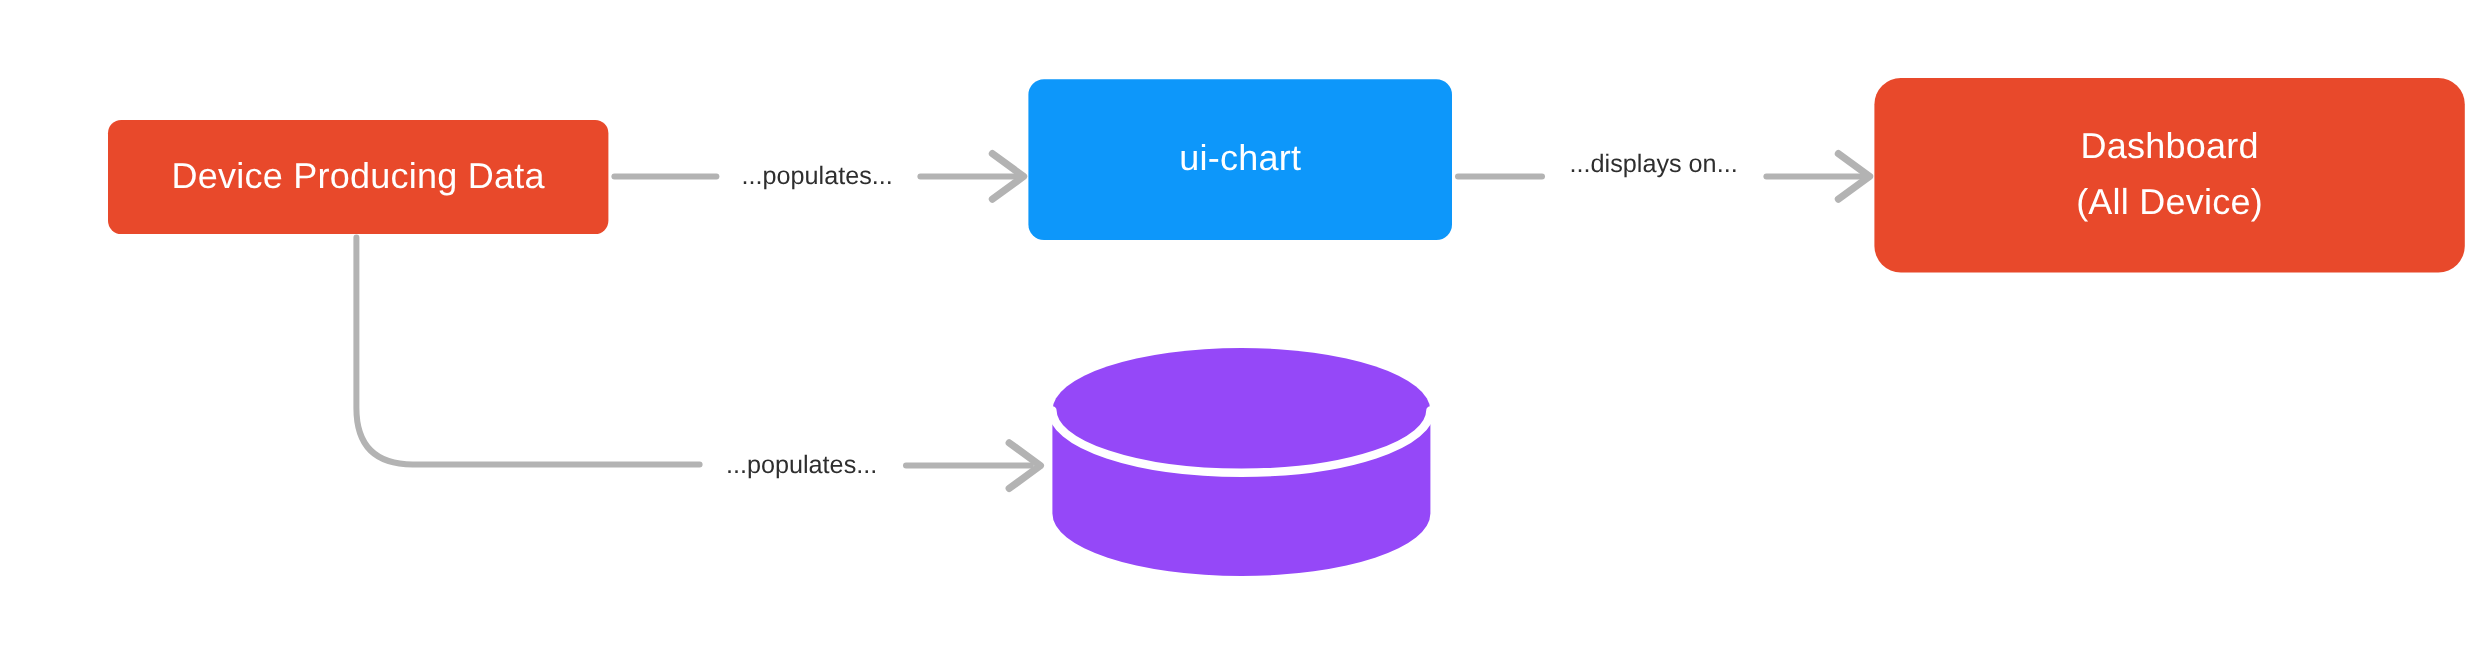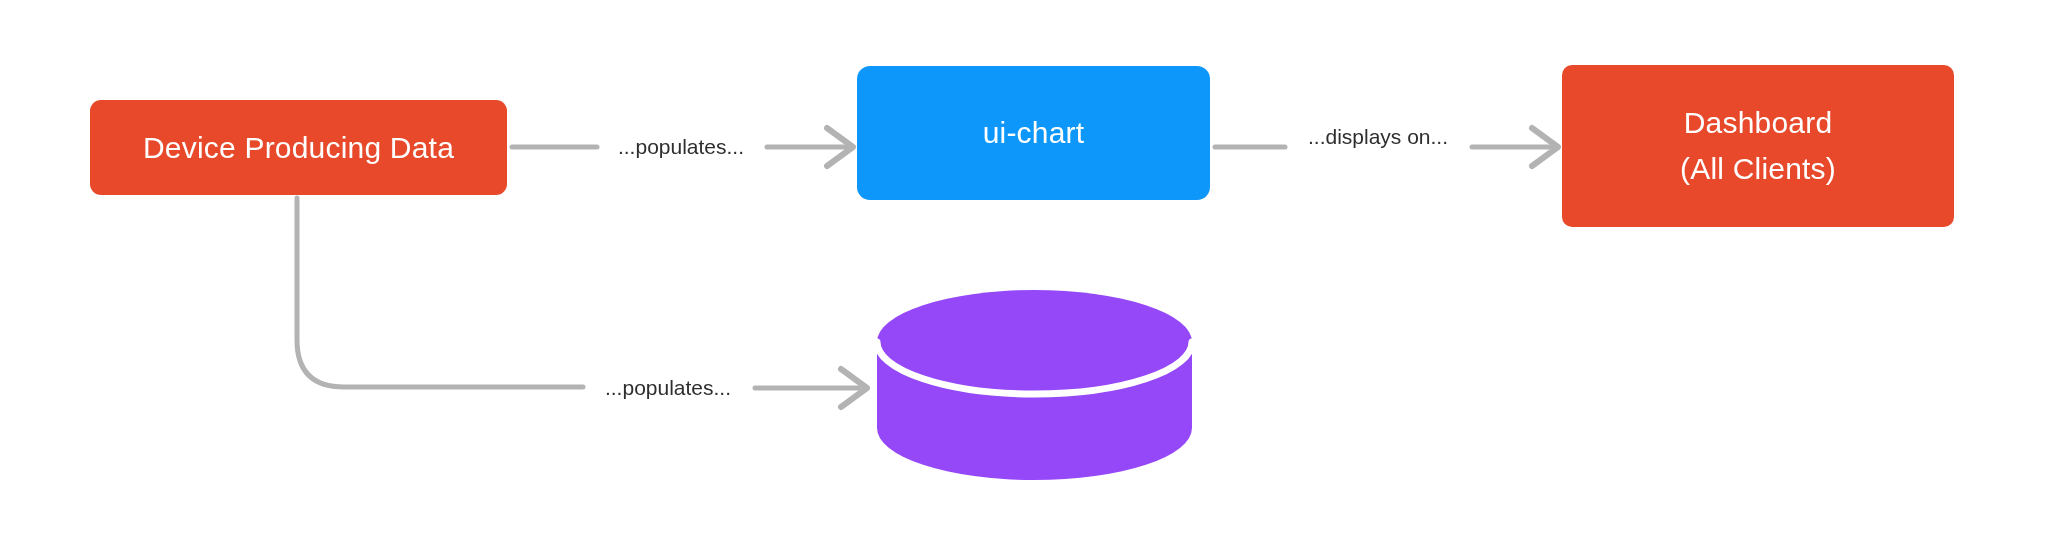--- a/index.html
+++ b/index.html
@@ -71,22 +71,22 @@
     width: 417px; height: 95px;
     border-radius: 11px;
   }
   .node-uichart {
     left: 857px; top: 66px;
     width: 353px; height: 134px;
     border-radius: 13px;
   }
   .node-dashboard {
     left: 1562px; top: 65px;
-    width: 392px; height: 162px;
-    border-radius: 10px;
+    width: 492px; height: 162px;
+    border-radius: 22px;
     line-height: 46px;
   }
 
   .edge-label {
     position: absolute;
     transform: translate(-50%, -50%);
     color: var(--edge-label-text);
     font-size: 21px;
     white-space: nowrap;
   }
@@ -140,21 +140,21 @@
   <div class="node node-orange node-device">
     <span>Device Producing Data</span>
   </div>
 
   <div class="node node-blue node-uichart">
     <span>ui-chart</span>
   </div>
 
   <div class="node node-orange node-dashboard">
     <span>Dashboard</span>
-    <span>(All Clients)</span>
+    <span>(All Device)</span>
   </div>
 
 
   <div class="edge-label edge-label-1">...populates...</div>
   <div class="edge-label edge-label-2">...displays on...</div>
   <div class="edge-label edge-label-3">...populates...</div>
 
 </div>
 
 </body></html>

